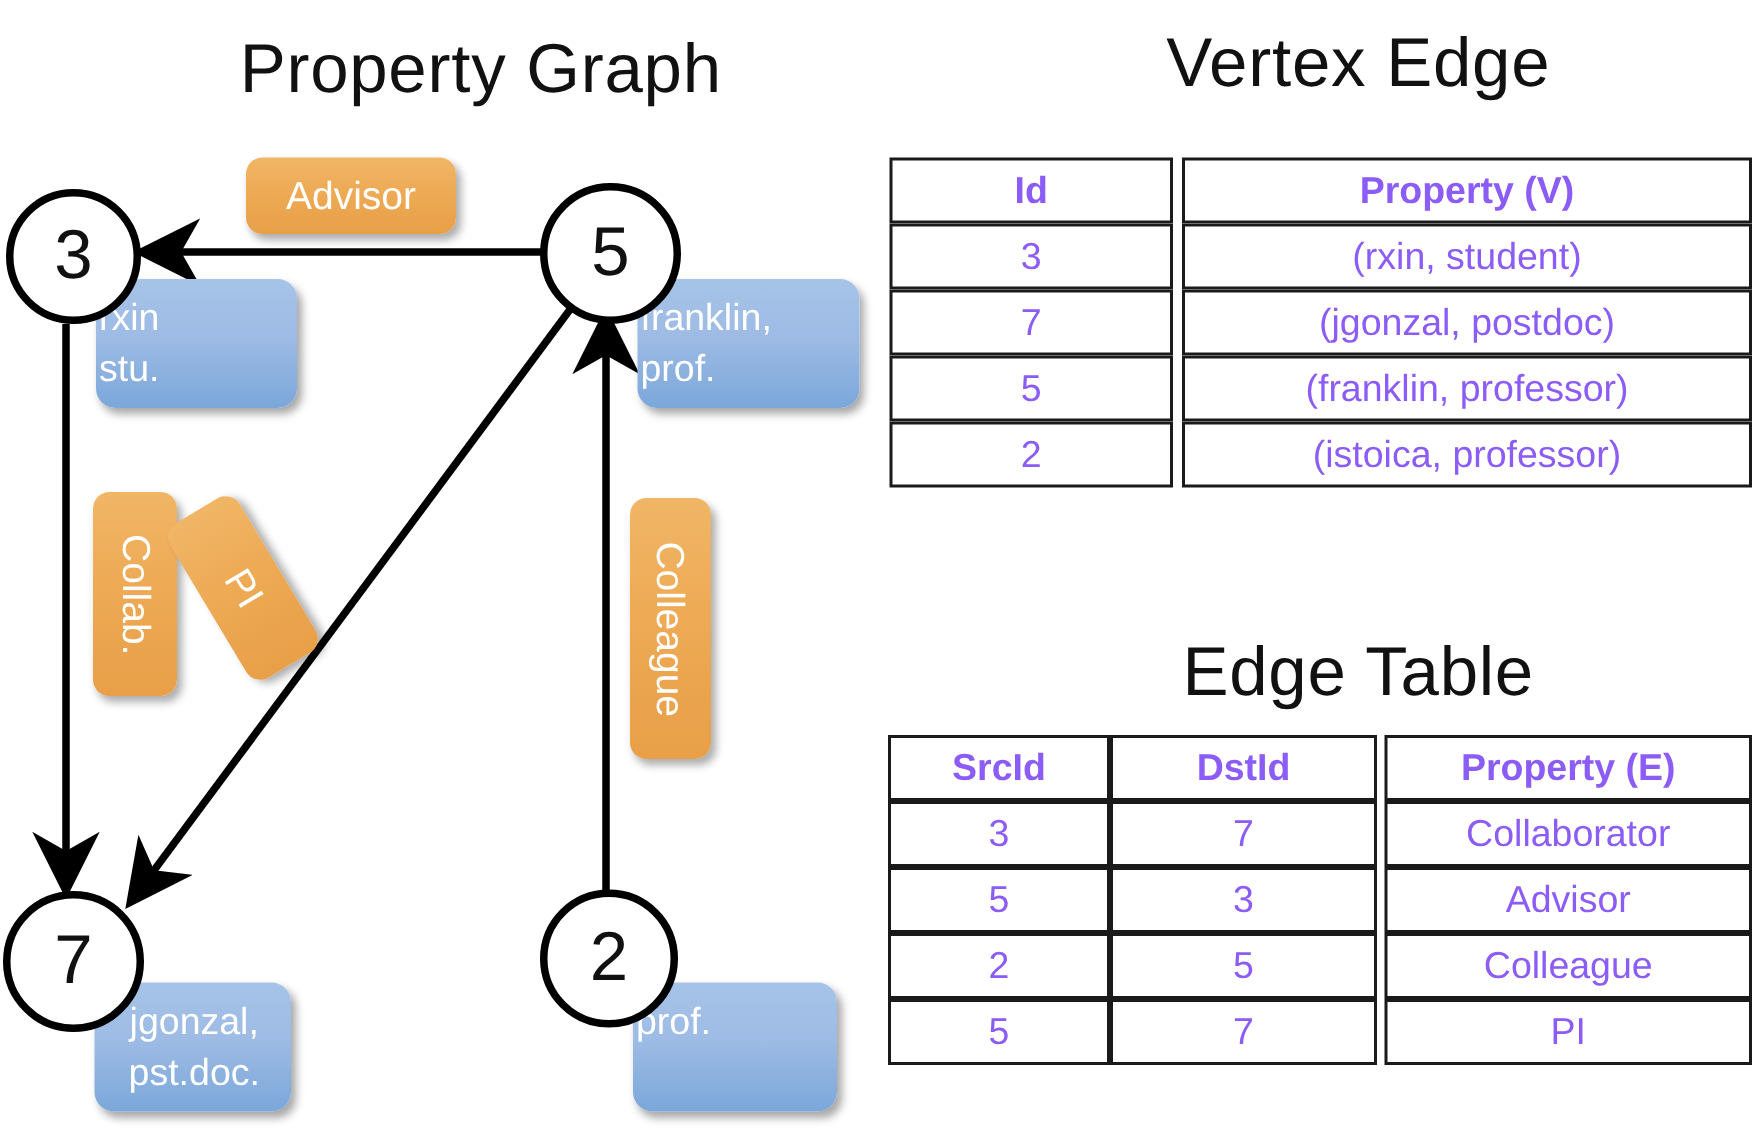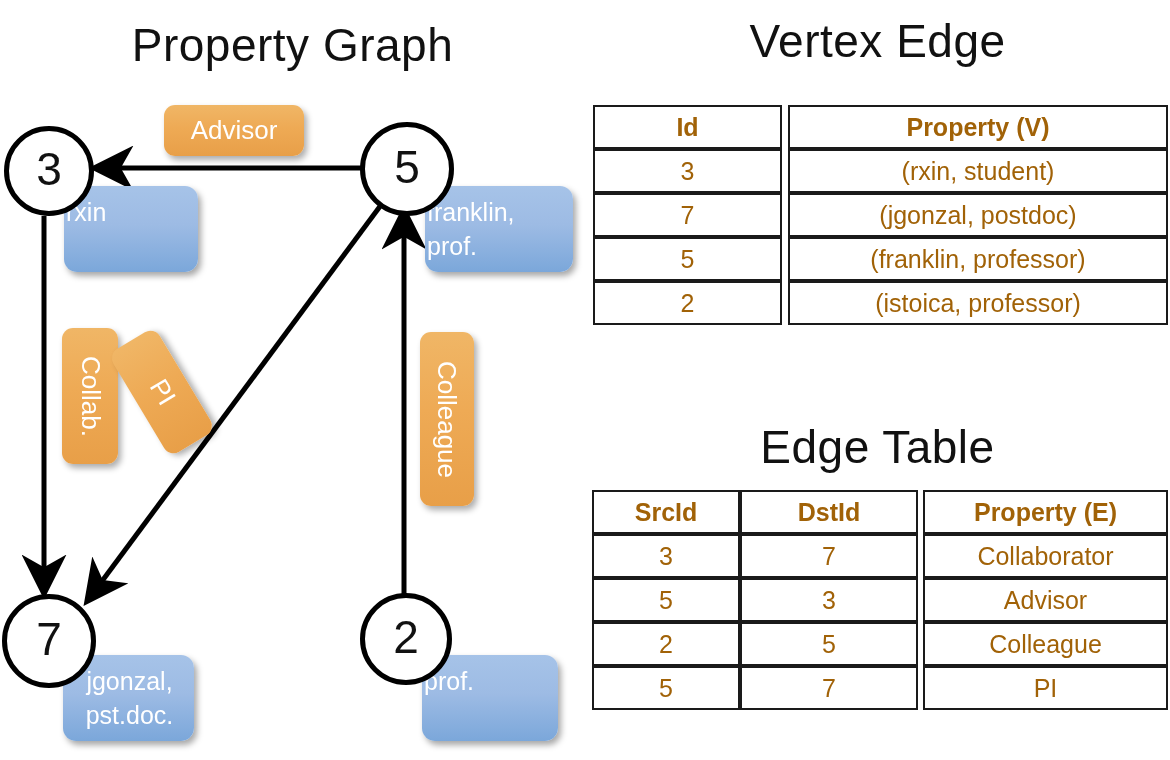--- a/index.html
+++ b/index.html
@@ -16,20 +16,21 @@
   
   .title{
     position:absolute;
     font-size:46px;
     font-weight:300;
     letter-spacing:.5px;
     white-space:nowrap;
     text-align:center;
     color:#111;
     line-height:1;
+    padding-left:28px;
   }
   #title-property-graph{left:0;top:22px;width:585px;}
   #title-vertex-table{left:585px;top:18px;width:585px;}
   #title-edge-table{left:585px;top:424px;width:585px;}
 
   
   #graph-panel{position:absolute;left:0;top:0;width:585px;height:760px;}
   #graph-svg{position:absolute;left:0;top:0;}
 
   .node-circle{
@@ -85,21 +86,21 @@
     position:absolute;
     border-collapse:separate;
     border-spacing:0;
     table-layout:fixed;
   }
   table.data-table td,table.data-table th{
     border:2px solid #1a1a1a;
     text-align:center;
     font-weight:400;
     font-size:25px;
-    color:#a16207;
+    color:#8b5cf6;
     padding:0;
     height:44px;
     box-sizing:border-box;
     background:#fff;
   }
   table.data-table th{font-weight:700;font-size:25px;}
   .cell-v{background:#ccdaef;}
   .cell-e{background:#f7dfc4;}
   .gapcol{border:none !important;background:transparent !important;width:4px;padding:0;}
 
@@ -142,20 +143,21 @@
     <div class="edge-box" id="edge-box-pi" style="left:135px;top:332px;width:54px;height:120px;">
       <span>PI</span>
     </div>
 
     <div class="edge-box vertical" id="edge-box-colleague" style="left:420px;top:332px;width:54px;height:174px;">
       <span>Colleague</span>
     </div>
 
     <div class="prop-box" style="left:64px;top:186px;width:134px;height:86px;">
       <span>rxin</span>
+      <span>stu.</span>
     </div>
 
     <div class="prop-box" style="left:425px;top:186px;width:148px;height:86px;">
       <span>franklin,</span>
       <span>prof.</span>
     </div>
 
     <div class="prop-box" style="left:63px;top:655px;width:131px;height:86px;text-align:center;">
       <span>jgonzal,</span>
       <span>pst.doc.</span>

